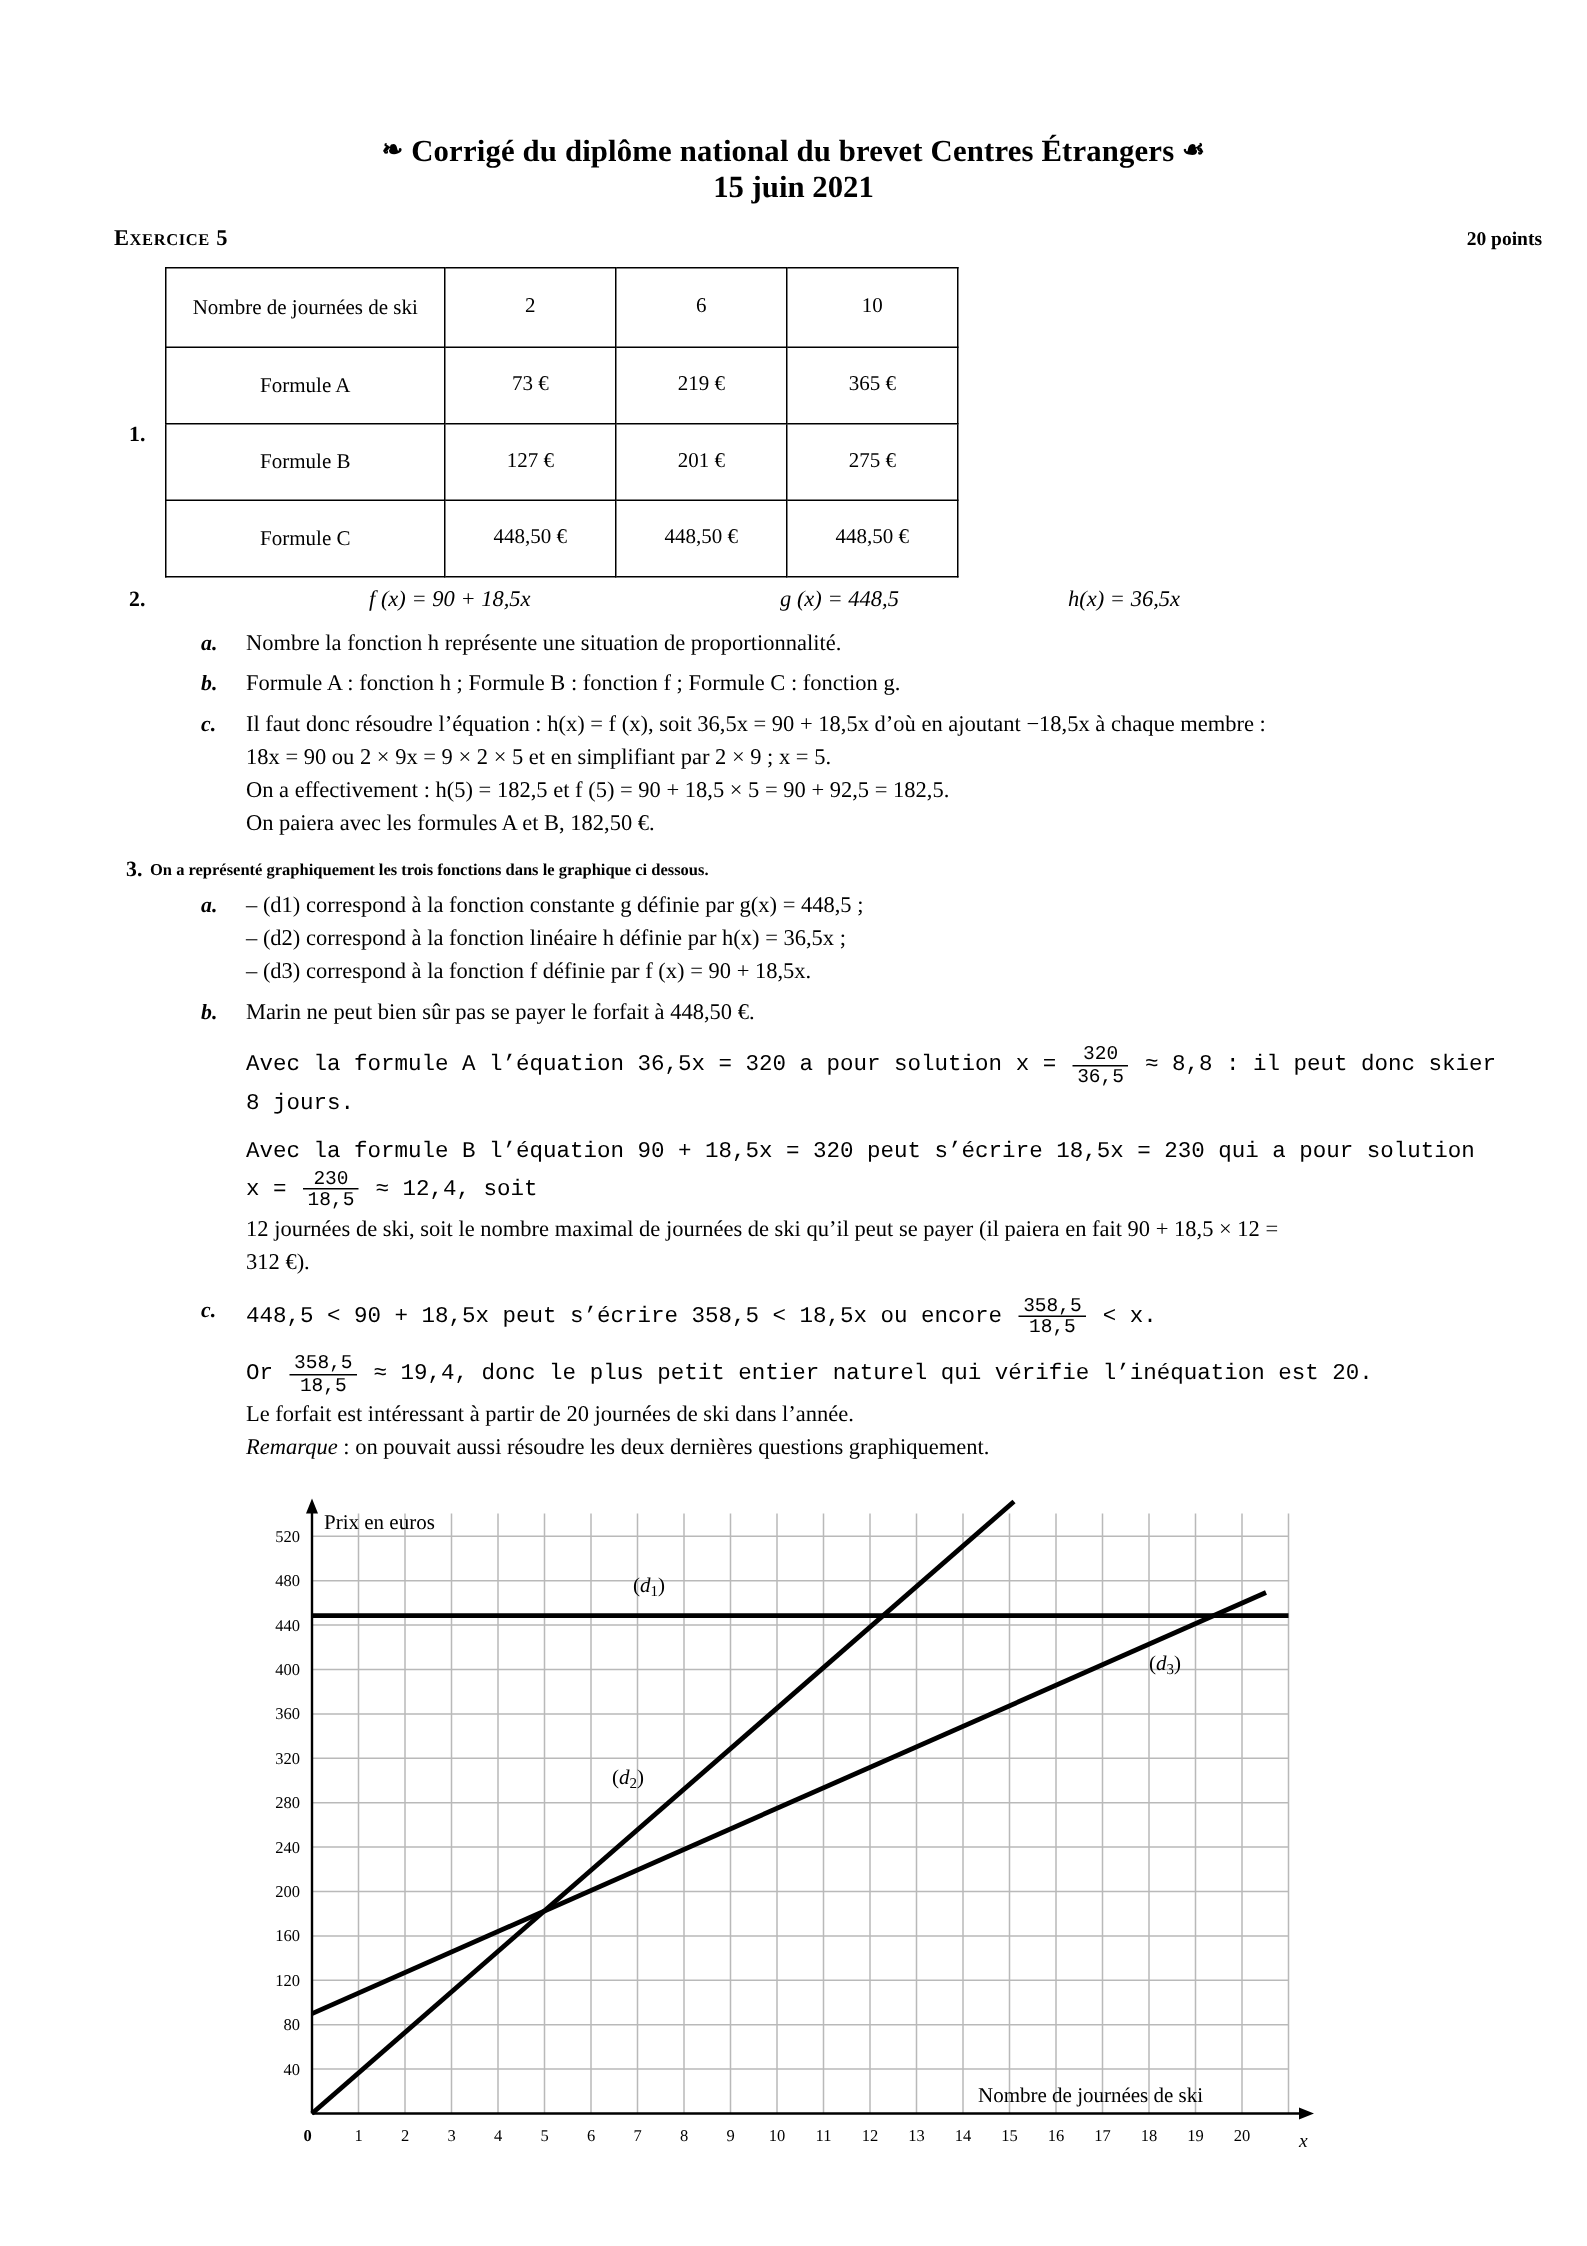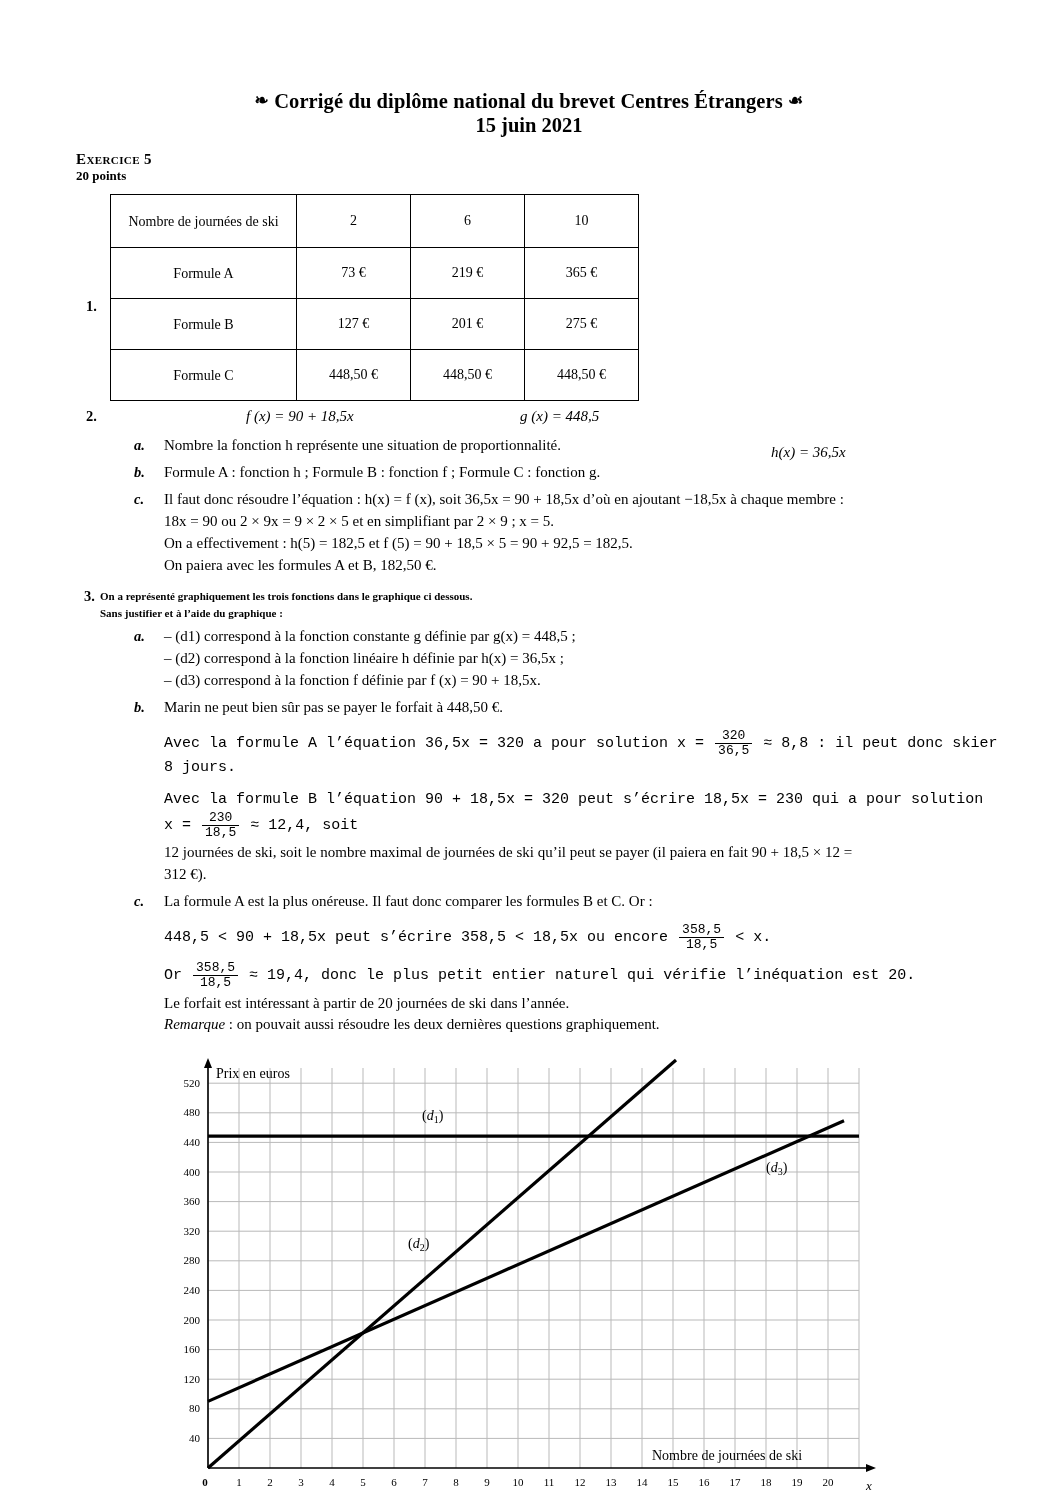--- a/index.html
+++ b/index.html
@@ -40,21 +40,20 @@
     font-size: 20.5px;
     margin-top: -1px;
   }
   
   .ex-line {
     margin-top: 14px;
     padding: 0 30px 0 76px;
     display: flex;
     justify-content: space-between;
     align-items: baseline;
-    flex-direction: column;
   }
   .ex-title {
     font-weight: bold;
     font-size: 15px;
     font-variant: small-caps;
     letter-spacing: 0.4px;
   }
   .ex-points {
     font-weight: bold;
     font-size: 13px;
@@ -103,21 +102,21 @@
   }
   .num-2 {
     position: absolute;
     left: 86px;
     top: 0;
     font-weight: bold;
     font-size: 14.5px;
   }
   .fn1 { position: absolute; left: 246px; top: 0; }
   .fn2 { position: absolute; left: 520px; top: 0; }
-  .fn3 { position: absolute; left: 771px; top: 0; margin-top: 36px; }
+  .fn3 { position: absolute; left: 712px; top: 0; }
   em, .it { font-style: italic; }
   .li {
     position: relative;
     padding-left: 30px;
     margin-top: 5px;
     font-size: 15px;
     line-height: 1.46;
   }
   .li > .mark {
     position: absolute;
@@ -227,21 +226,20 @@
       <div>Il faut donc résoudre l’équation : h(x) = f (x), soit 36,5x = 90 + 18,5x d’où en ajoutant −18,5x à chaque membre :</div>
       <div>18x = 90 ou 2 × 9x = 9 × 2 × 5 et en simplifiant par 2 × 9 ;  x = 5.</div>
       <div>On a effectivement : h(5) = 182,5 et f (5) = 90 + 18,5 × 5 = 90 + 92,5 = 182,5.</div>
       <div>On paiera avec les formules A et B, 182,50 €.</div>
     </div>
   </div>
 
   <div class="block-3">
     <span class="num-3">3.</span>
     <div class="p3">On a représenté graphiquement les trois fonctions dans le graphique ci dessous.</div>
-    <div class="p3">Sans justifier et à l’aide du graphique :</div>
 
     <div class="li" style="margin-left:34px;">
       <span class="mark">a.</span>
       <div>– (d1) correspond à la fonction constante g définie par g(x) = 448,5 ;</div>
       <div>– (d2) correspond à la fonction linéaire h définie par h(x) = 36,5x ;</div>
       <div>– (d3) correspond à la fonction f définie par f (x) = 90 + 18,5x.</div>
     </div>
 
     <div class="li" style="margin-left:34px;">
       <span class="mark">b.</span>
@@ -261,21 +259,20 @@
           <span class="den">18,5</span>
         </span>
         <span>≈ 12,4, soit</span>
       </div>
       <div class="tight">12 journées de ski, soit le nombre maximal de journées de ski qu’il peut se payer (il paiera en fait 90 + 18,5 × 12 =</div>
       <div>312 €).</div>
     </div>
 
     <div class="li" style="margin-left:34px;">
       <span class="mark">c.</span>
-      <div>La formule A est la plus onéreuse. Il faut donc comparer les formules B et C. Or :</div>
       <div class="gap">
         <span>448,5 &lt; 90 + 18,5x peut s’écrire 358,5 &lt; 18,5x ou encore</span>
         <span class="frac">
           <span class="num">358,5</span>
           <span class="den">18,5</span>
         </span>
         <span>&lt; x.</span>
       </div>
       <div class="gap">
         <span>Or</span>

